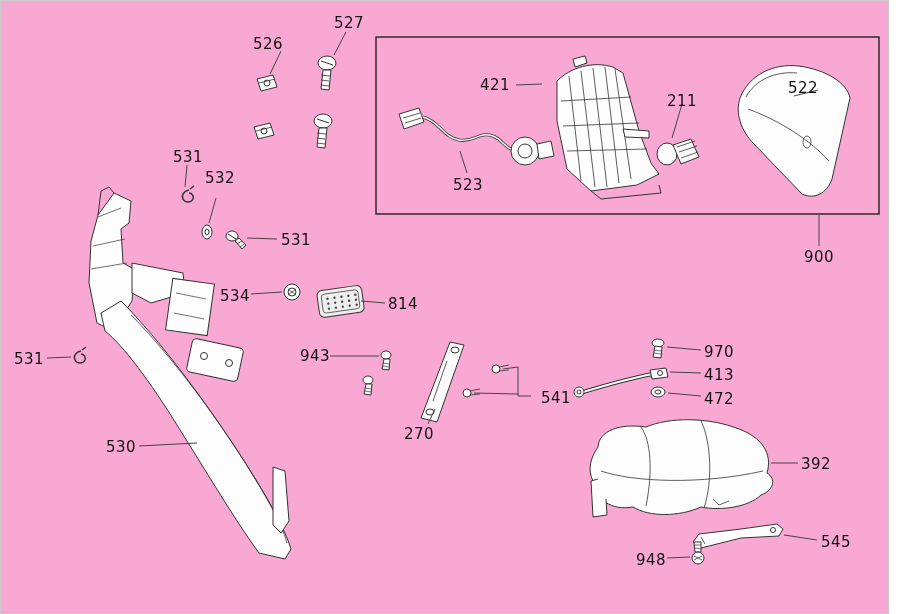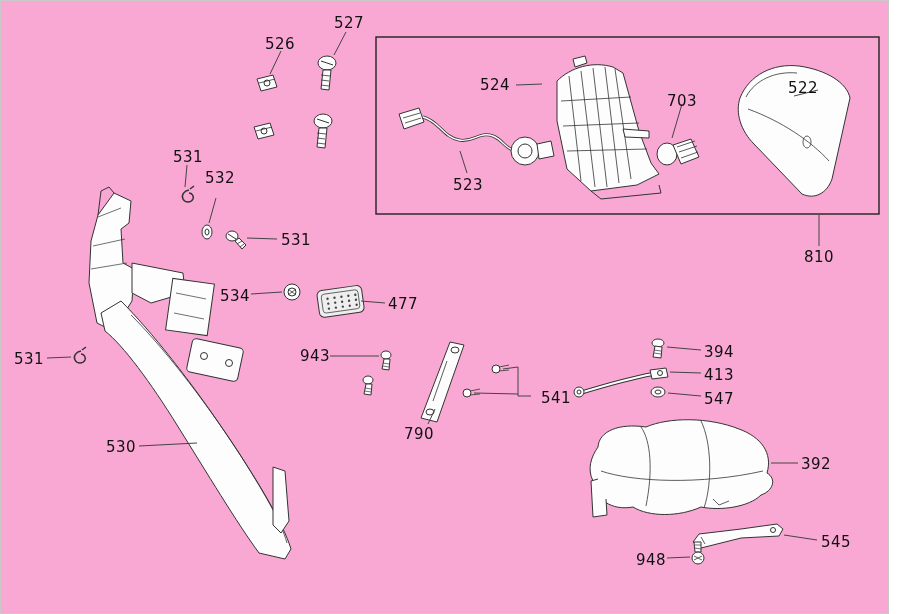--- a/index.html
+++ b/index.html
@@ -255,36 +255,36 @@
       <path d="M700,372 L669,371"></path>
       <path d="M700,395 L667,392"></path>
       <path d="M797,462 L770,462"></path>
       <path d="M816,539 L783,534"></path>
       <path d="M666,557 L689,556"></path>
       <path d="M138,445 L196,442"></path>
     </g>
   </svg>
 
   <div class="lbl" style="left:333px;top:13px">527</div>
-  <div class="lbl" style="left:264px;top:34px">526</div>
-  <div class="lbl" style="left:479px;top:75px">524</div>
-  <div class="lbl" style="left:666px;top:91px">703</div>
+  <div class="lbl" style="left:252px;top:34px">526</div>
+  <div class="lbl" style="left:479px;top:75px">421</div>
+  <div class="lbl" style="left:666px;top:91px">211</div>
   <div class="lbl" style="left:787px;top:78px">522</div>
   <div class="lbl" style="left:452px;top:175px">523</div>
-  <div class="lbl" style="left:803px;top:247px">810</div>
+  <div class="lbl" style="left:803px;top:247px">900</div>
   <div class="lbl" style="left:172px;top:147px">531</div>
   <div class="lbl" style="left:204px;top:168px">532</div>
   <div class="lbl" style="left:280px;top:230px">531</div>
   <div class="lbl" style="left:219px;top:286px">534</div>
-  <div class="lbl" style="left:387px;top:294px">477</div>
+  <div class="lbl" style="left:387px;top:294px">814</div>
   <div class="lbl" style="left:13px;top:349px">531</div>
   <div class="lbl" style="left:299px;top:346px">943</div>
   <div class="lbl" style="left:540px;top:388px">541</div>
-  <div class="lbl" style="left:403px;top:424px">790</div>
-  <div class="lbl" style="left:703px;top:342px">394</div>
+  <div class="lbl" style="left:403px;top:424px">270</div>
+  <div class="lbl" style="left:703px;top:342px">970</div>
   <div class="lbl" style="left:703px;top:365px">413</div>
-  <div class="lbl" style="left:703px;top:389px">547</div>
+  <div class="lbl" style="left:703px;top:389px">472</div>
   <div class="lbl" style="left:800px;top:454px">392</div>
   <div class="lbl" style="left:820px;top:532px">545</div>
   <div class="lbl" style="left:635px;top:550px">948</div>
   <div class="lbl" style="left:105px;top:437px">530</div>
 
 </div>
 
 </body></html>

